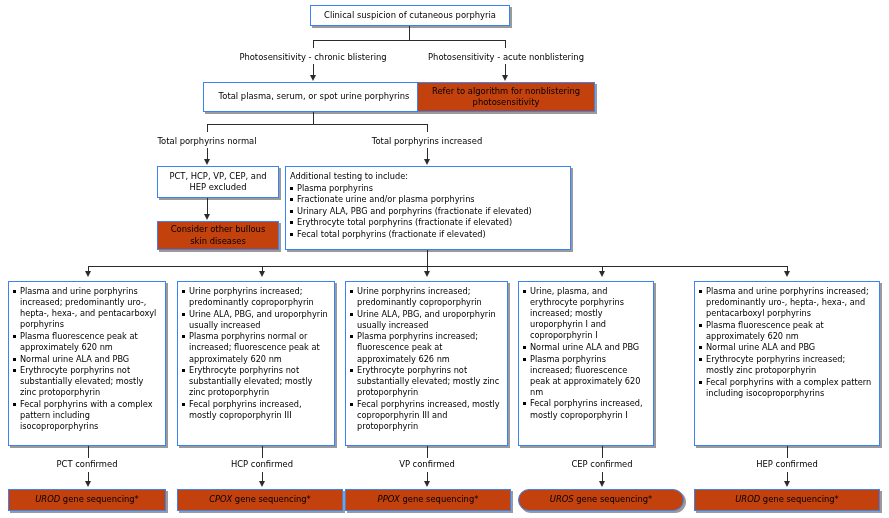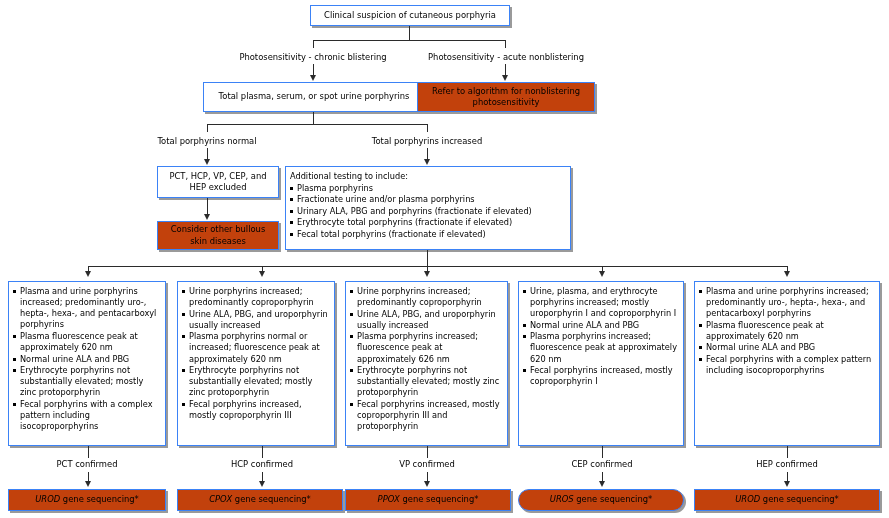--- a/index.html
+++ b/index.html
@@ -185,41 +185,42 @@
     </ul>
   </div>
   <div class="v" style="left:427px;top:446px;height:12px;"></div>
   <div class="lbl" style="left:348px;top:459px;width:158px;">VP confirmed</div>
   <div class="v" style="left:427px;top:472px;height:10px;"></div>
   <div class="arrow" style="left:424px;top:481px;"></div>
   <div class="box shaded genelabel" style="left:345px;top:489px;width:166px;height:22px;">
     <span><i>PPOX</i><span> gene sequencing*</span></span>
   </div>
 
-  <div class="box listbox" style="left:518px;top:281px;width:166px;height:165px;">
+  <div class="box listbox" style="left:518px;top:281px;width:136px;height:165px;">
     <ul class="blist">
       <li>Urine, plasma, and erythrocyte porphyrins increased; mostly uroporphyrin I and coproporphyrin I</li>
       <li>Normal urine ALA and PBG</li>
       <li>Plasma porphyrins increased; fluorescence peak at approximately 620 nm</li>
       <li>Fecal porphyrins increased, mostly coproporphyrin I</li>
     </ul>
   </div>
   <div class="v" style="left:602px;top:446px;height:12px;"></div>
   <div class="lbl" style="left:523px;top:459px;width:158px;">CEP confirmed</div>
   <div class="v" style="left:602px;top:472px;height:10px;"></div>
   <div class="arrow" style="left:599px;top:481px;"></div>
   <div class="box shaded genelabel" style="left:518px;top:489px;width:166px;height:22px;border-radius:11px;">
     <span><i>UROS</i><span> gene sequencing*</span></span>
   </div>
 
   <div class="box listbox" style="left:694px;top:281px;width:186px;height:165px;">
     <ul class="blist">
       <li>Plasma and urine porphyrins increased; predominantly uro-, hepta-, hexa-, and pentacarboxyl porphyrins</li>
       <li>Plasma fluorescence peak at approximately 620 nm</li>
       <li>Normal urine ALA and PBG</li>
+      <li>Erythrocyte porphyrins increased; mostly zinc protoporphyrin</li>
       <li>Fecal porphyrins with a complex pattern including isocoproporphyrins</li>
     </ul>
   </div>
   <div class="v" style="left:787px;top:446px;height:12px;"></div>
   <div class="lbl" style="left:708px;top:459px;width:158px;">HEP confirmed</div>
   <div class="v" style="left:787px;top:472px;height:10px;"></div>
   <div class="arrow" style="left:784px;top:481px;"></div>
   <div class="box shaded genelabel" style="left:694px;top:489px;width:186px;height:22px;">
     <span><i>UROD</i><span> gene sequencing*</span></span>
   </div>

